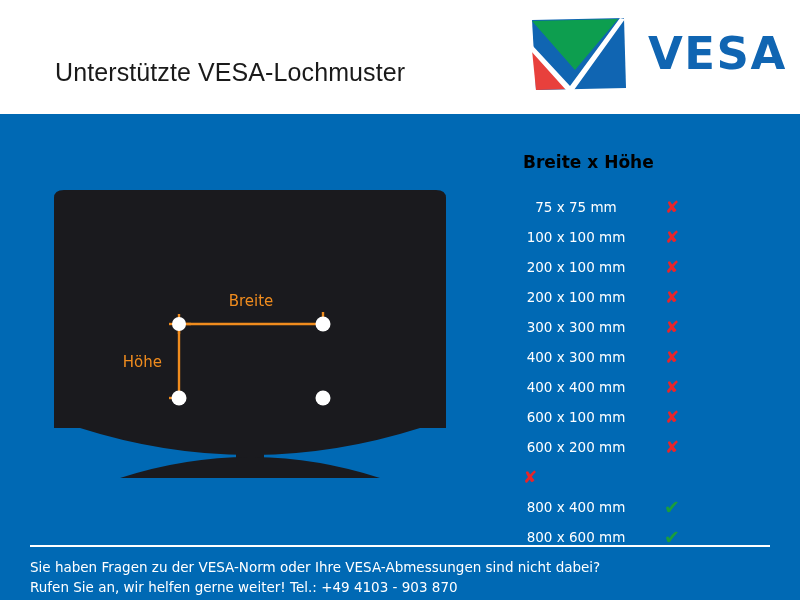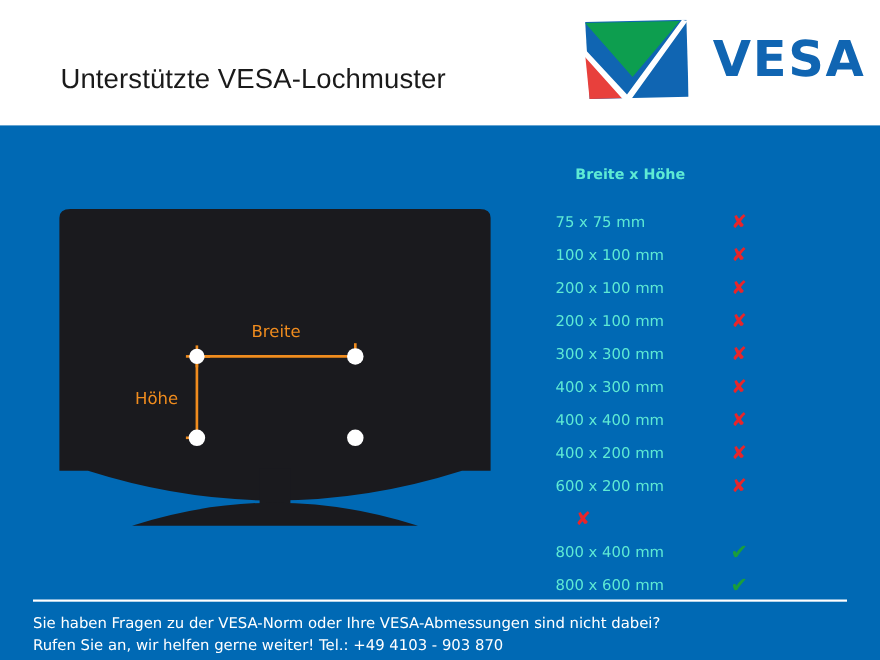--- a/index.html
+++ b/index.html
@@ -92,36 +92,36 @@
   }
 
   
   #spec-table {
     position: absolute;
     left: 505px;
     top: 38px;          
     width: 200px;
   }
   #spec-header {
-    color: #5eead4;
-    font-size: 13px;
+    color: #000000;
+    font-size: 17px;
     font-weight: 700;
     padding-left: 18px;
     margin-bottom: 20px;
     font-family: "DejaVu Sans", sans-serif;
   }
   .spec-row {
     display: flex;
     align-items: center;
     height: 30px;
   }
   .spec-label {
     width: 142px;
-    text-align: left;
-    color: #5eead4;
+    text-align: center;
+    color: #ffffff;
     font-size: 13.5px;
     font-family: "DejaVu Sans", sans-serif;
     white-space: nowrap;
   }
   .spec-status {
     width: 50px;
     text-align: center;
     font-size: 17px;
     font-weight: 700;
     font-family: "DejaVu Sans", sans-serif;
@@ -237,21 +237,21 @@
           </div>
           <div class="spec-row">
             <div class="spec-label">400 x 300 mm</div>
             <div class="spec-status status-no">✘</div>
           </div>
           <div class="spec-row">
             <div class="spec-label">400 x 400 mm</div>
             <div class="spec-status status-no">✘</div>
           </div>
           <div class="spec-row">
-            <div class="spec-label">400 x 200 mm</div>
+            <div class="spec-label">600 x 100 mm</div>
             <div class="spec-status status-no">✘</div>
           </div>
           <div class="spec-row">
             <div class="spec-label">600 x 200 mm</div>
             <div class="spec-status status-no">✘</div>
           </div>
           <div class="spec-row">
             <div class="spec-status status-no">✘</div>
           </div>
           <div class="spec-row">

